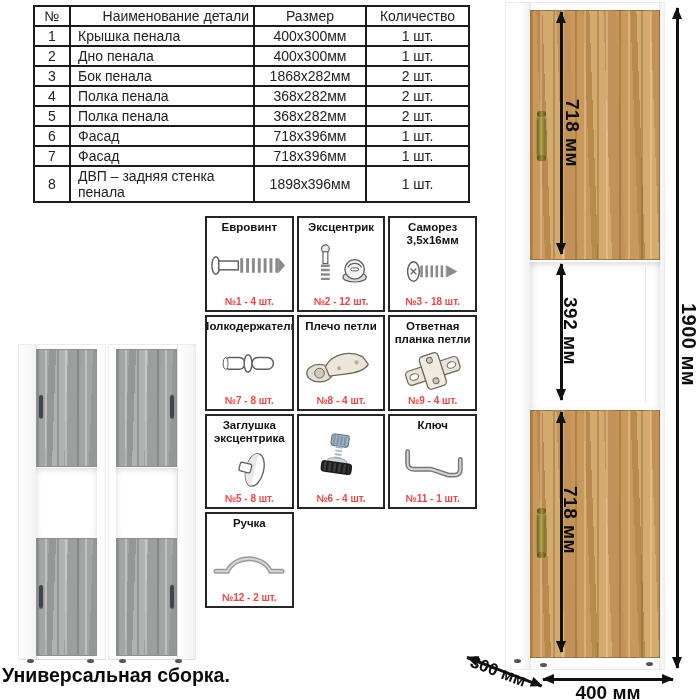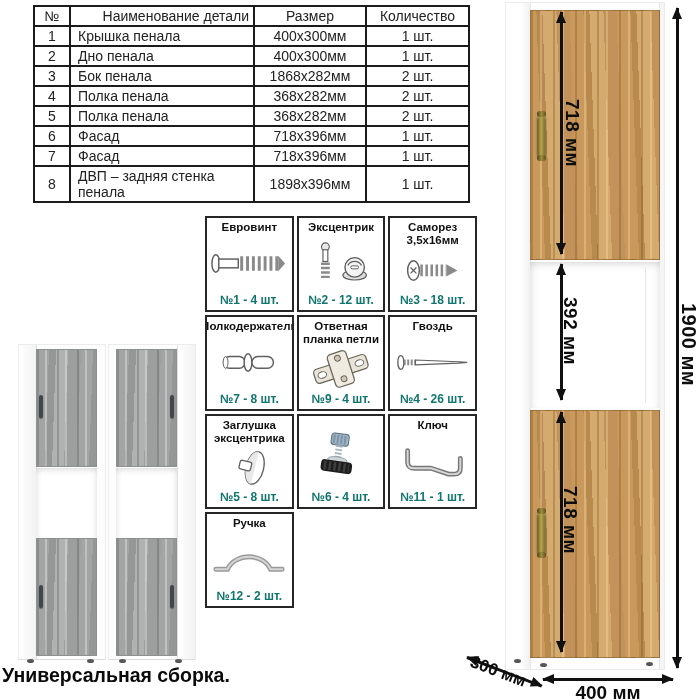--- a/index.html
+++ b/index.html
@@ -18,21 +18,21 @@
   .parts-table .c3{width:93px;margin-top:20px;}
 
   
   .hardware-grid{position:absolute;left:205px;top:216px;width:272px;height:392px;
                  display:grid;grid-template-columns:repeat(3,1fr);grid-auto-rows:1fr;gap:3px;}
   .hw-cell{border:2px solid #262626;background:#fff;display:flex;flex-direction:column;
            align-items:center;padding:3px 1px 2px;overflow:hidden;}
   .hw-title{font-weight:bold;font-size:11.5px;line-height:1.15;text-align:center;color:#111;}
   .hw-icon{flex:1;width:100%;display:flex;align-items:center;justify-content:center;min-height:0;}
   .hw-icon svg{max-width:82px;max-height:46px;}
-  .hw-count{font-weight:bold;font-size:12px;color:#0f766e;margin-bottom:1px;white-space:nowrap;}
+  .hw-count{font-weight:bold;font-size:10px;color:#ef4444;margin-bottom:1px;white-space:nowrap;}
 
   
   .wood-oak{background:
     repeating-linear-gradient(90deg, rgba(110,70,25,.28) 0 2px, rgba(0,0,0,0) 2px 9px,
       rgba(255,232,185,.30) 9px 11px, rgba(0,0,0,0) 11px 22px),
     repeating-linear-gradient(88deg, #c9995c 0 14px, #b98a4e 14px 20px, #d4aa6e 20px 34px, #c2925a 34px 47px);
     border:1px solid rgba(125,88,42,.55);}
   .wood-grey{background:
     repeating-linear-gradient(90deg, rgba(50,50,50,.22) 0 2px, rgba(0,0,0,0) 2px 8px,
       rgba(255,255,255,.30) 8px 10px, rgba(0,0,0,0) 10px 20px),
@@ -204,45 +204,47 @@
   <svg viewBox="0 0 84 46" xmlns="http://www.w3.org/2000/svg">
     <rect x="16" y="17" width="22" height="12" rx="6" fill="#fff" stroke="#5f5f5f" stroke-width="1.5"></rect>
     <ellipse cx="18" cy="23" rx="2.5" ry="6" fill="#fff" stroke="#5f5f5f" stroke-width="1"></ellipse>
     <ellipse cx="41" cy="23" rx="4" ry="9" fill="#fff" stroke="#5f5f5f" stroke-width="1.5"></ellipse>
     <rect x="45" y="17" width="22" height="12" rx="6" fill="#fff" stroke="#5f5f5f" stroke-width="1.5"></rect>
   </svg>
 </div>
         <div class="hw-count">№7 - 8 шт.</div>
       </div>
       <div class="hw-cell">
+        <div class="hw-title">Плечо петли</div>
+        <div class="hw-icon">
+  <svg viewBox="0 0 84 46" xmlns="http://www.w3.org/2000/svg">
+    <ellipse cx="20" cy="33" rx="13" ry="9" fill="#e6e0d4" stroke="#6b655a" stroke-width="1.3"></ellipse>
+    <circle cx="20" cy="33" r="5" fill="#d2cabc" stroke="#6b655a" stroke-width="1"></circle>
+    <path d="M26 26 C34 12 52 10 64 16 L70 24 C66 30 58 33 46 34 L30 36 Z" fill="#ece6da" stroke="#6b655a" stroke-width="1.3"></path>
+    <circle cx="58" cy="22" r="2.2" fill="#b5ad9e"></circle>
+    <circle cx="40" cy="28" r="2" fill="#b5ad9e"></circle>
+  </svg>
+</div>
+        <div class="hw-count">№8 - 4 шт.</div>
+      </div>
+      <div class="hw-cell">
         <div class="hw-title">Ответная планка петли</div>
         <div class="hw-icon">
   <svg viewBox="0 0 84 46" xmlns="http://www.w3.org/2000/svg">
     <g transform="rotate(-18 42 24)">
       <rect x="14" y="16" width="56" height="15" rx="4" fill="#e9e4d9" stroke="#6b655a" stroke-width="1.3"></rect>
       <rect x="32" y="6" width="20" height="35" rx="4" fill="#f0ebe0" stroke="#6b655a" stroke-width="1.3"></rect>
       <ellipse cx="22" cy="23.5" rx="4.5" ry="3.2" fill="#fff" stroke="#6b655a" stroke-width="1"></ellipse>
       <ellipse cx="62" cy="23.5" rx="4.5" ry="3.2" fill="#fff" stroke="#6b655a" stroke-width="1"></ellipse>
       <circle cx="42" cy="12" r="3" fill="#cfc8b8" stroke="#6b655a" stroke-width="1"></circle>
       <circle cx="42" cy="34" r="3" fill="#cfc8b8" stroke="#6b655a" stroke-width="1"></circle>
     </g>
   </svg>
 </div>
         <div class="hw-count">№9 - 4 шт.</div>
-      </div>
-      <div class="hw-cell">
-        <div class="hw-title">Гвоздь</div>
-        <div class="hw-icon">
-  <svg viewBox="0 0 84 46" xmlns="http://www.w3.org/2000/svg">
-    <ellipse cx="9" cy="23" rx="3" ry="7" fill="#fff" stroke="#5f5f5f" stroke-width="1.3"></ellipse>
-    <line x1="12" y1="23" x2="24" y2="23" stroke="#8a8a8a" stroke-width="6" stroke-dasharray="2 1.6"></line>
-    <path d="M24 20.5 L68 22.3 L77 23 L68 23.7 L24 25.5 Z" fill="#fff" stroke="#5f5f5f" stroke-width="1.2"></path>
-  </svg>
-</div>
-        <div class="hw-count">№4 - 26 шт.</div>
       </div>
       <div class="hw-cell">
         <div class="hw-title">Заглушка эксцентрика</div>
         <div class="hw-icon">
   <svg viewBox="0 0 84 46" xmlns="http://www.w3.org/2000/svg">
     <g transform="rotate(14 46 23)">
       <ellipse cx="48" cy="23" rx="9" ry="17" fill="#fff" stroke="#5f5f5f" stroke-width="1.4"></ellipse>
       <path d="M48 6 a9 17 0 0 0 0 34 Z" fill="#e8e8e8"></path>
       <rect x="32" y="18.5" width="12" height="9" rx="2" fill="#fff" stroke="#5f5f5f" stroke-width="1.3"></rect>
     </g>

